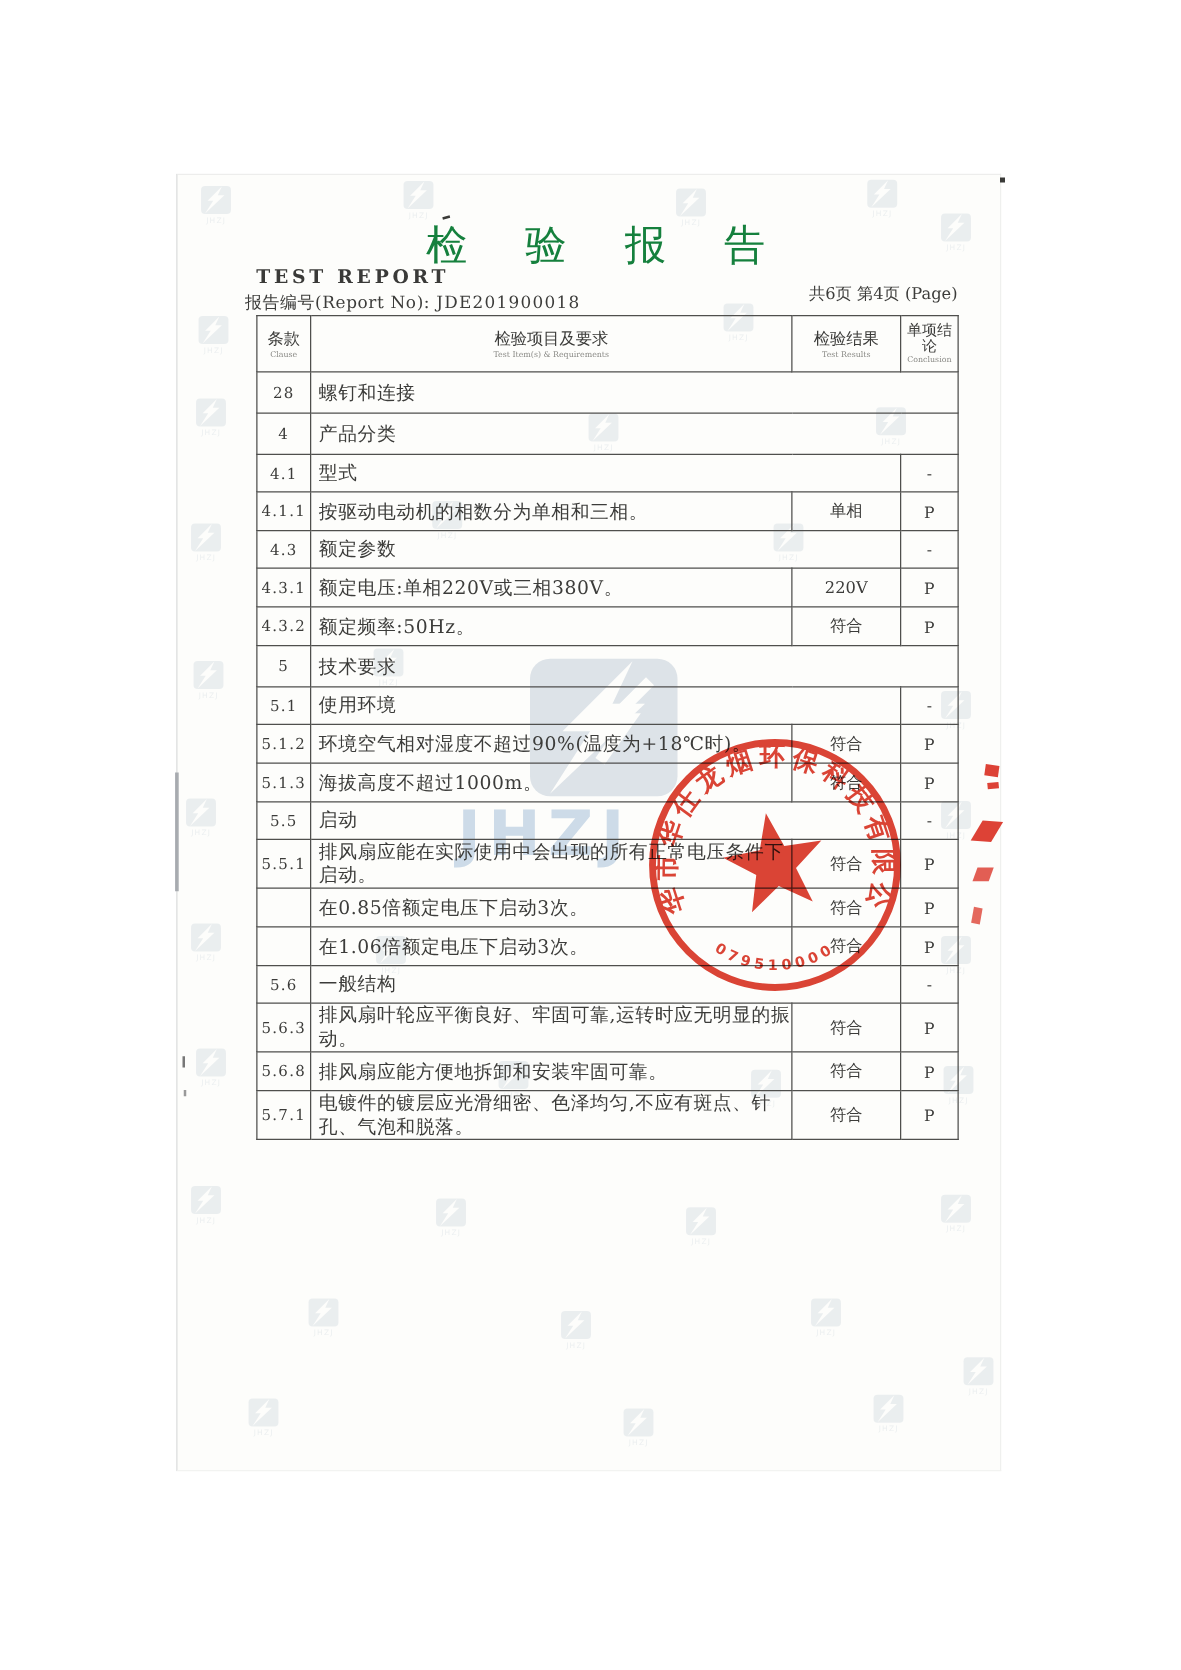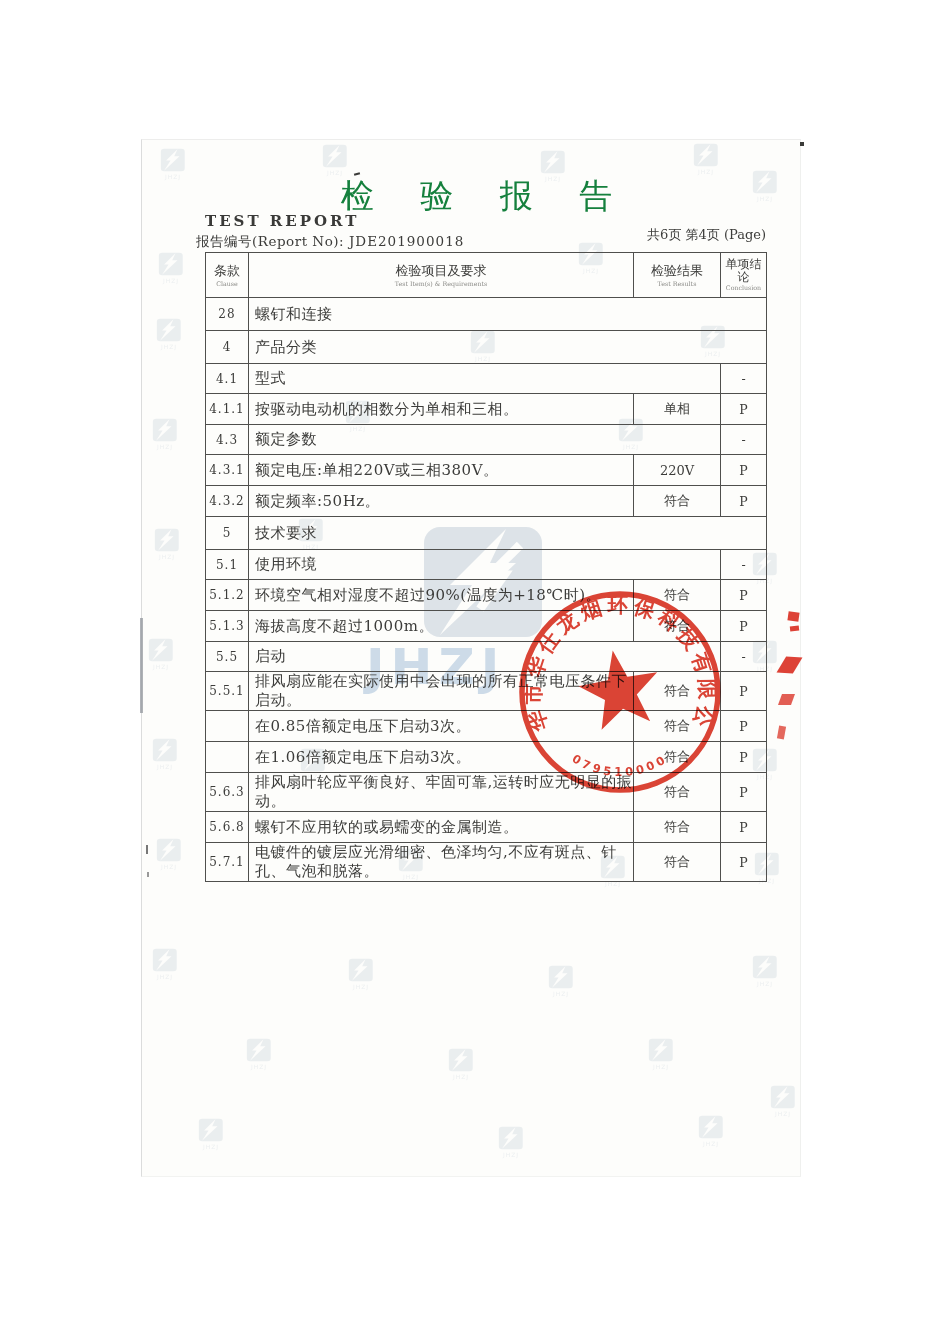--- a/index.html
+++ b/index.html
@@ -459,29 +459,34 @@
           <td class="item-cell">在0.85倍额定电压下启动3次。</td>
           <td class="result-cell">符合</td>
           <td class="concl-cell">P</td>
         </tr>
         <tr class="row-data">
           <td class="clause-cell"></td>
           <td class="item-cell">在1.06倍额定电压下启动3次。</td>
           <td class="result-cell">符合</td>
           <td class="concl-cell">P</td>
         </tr>
+        <tr class="row-sub">
+          <td class="clause-cell">5.6</td>
+          <td class="item-cell" colspan="2">一般结构</td>
+          <td class="concl-cell">-</td>
+        </tr>
         <tr class="row-data">
           <td class="clause-cell">5.6.3</td>
           <td class="item-cell">排风扇叶轮应平衡良好、牢固可靠,运转时应无明显的振动。</td>
           <td class="result-cell">符合</td>
           <td class="concl-cell">P</td>
         </tr>
         <tr class="row-data">
           <td class="clause-cell">5.6.8</td>
-          <td class="item-cell">螺钉不应用软的或易蠕变的金属制造。</td>
+          <td class="item-cell">排风扇应能方便地拆卸和安装牢固可靠。</td>
           <td class="result-cell">符合</td>
           <td class="concl-cell">P</td>
         </tr>
         <tr class="row-data">
           <td class="clause-cell">5.7.1</td>
           <td class="item-cell">电镀件的镀层应光滑细密、色泽均匀,不应有斑点、针孔、气泡和脱落。</td>
           <td class="result-cell">符合</td>
           <td class="concl-cell">P</td>
         </tr>
       </tbody>

